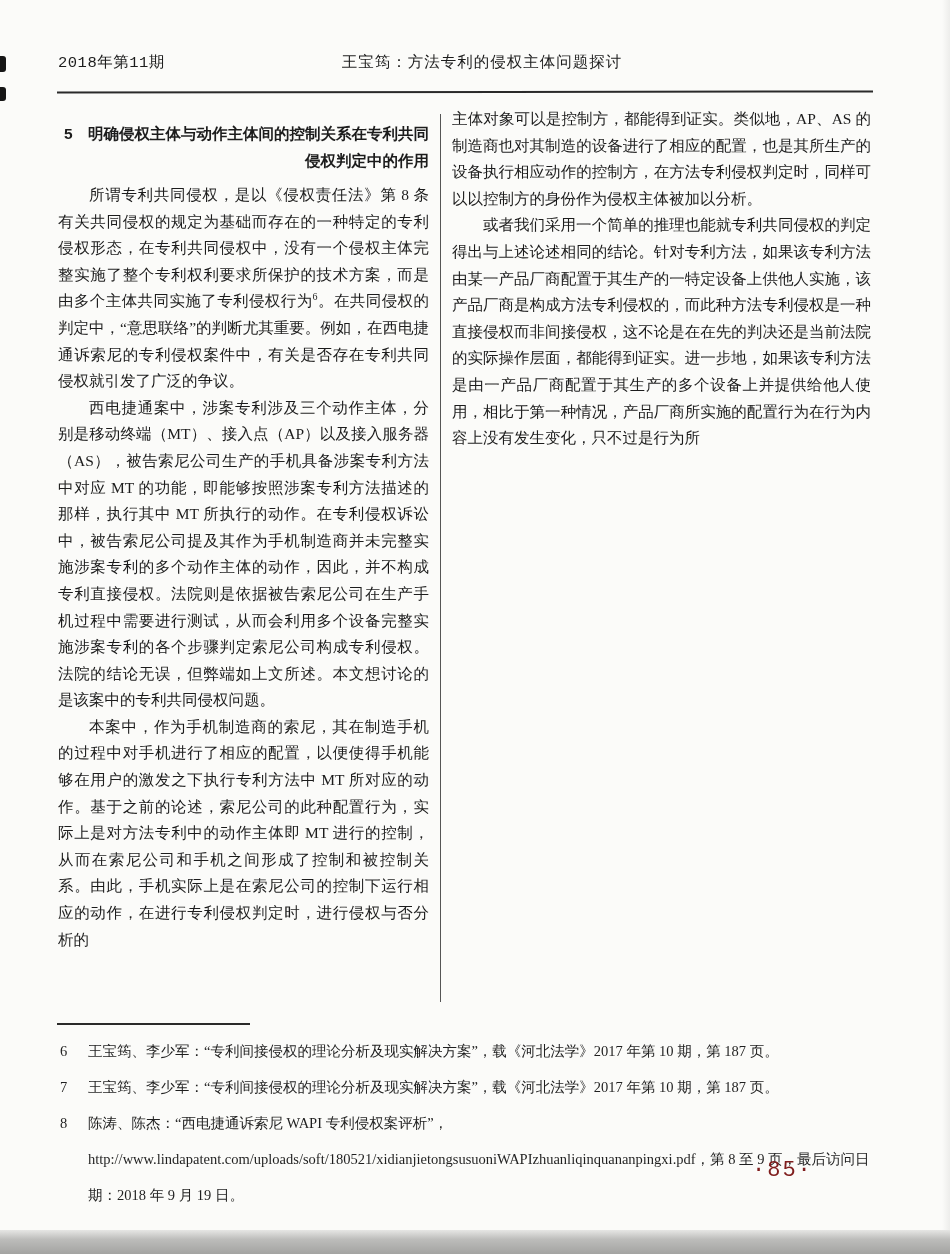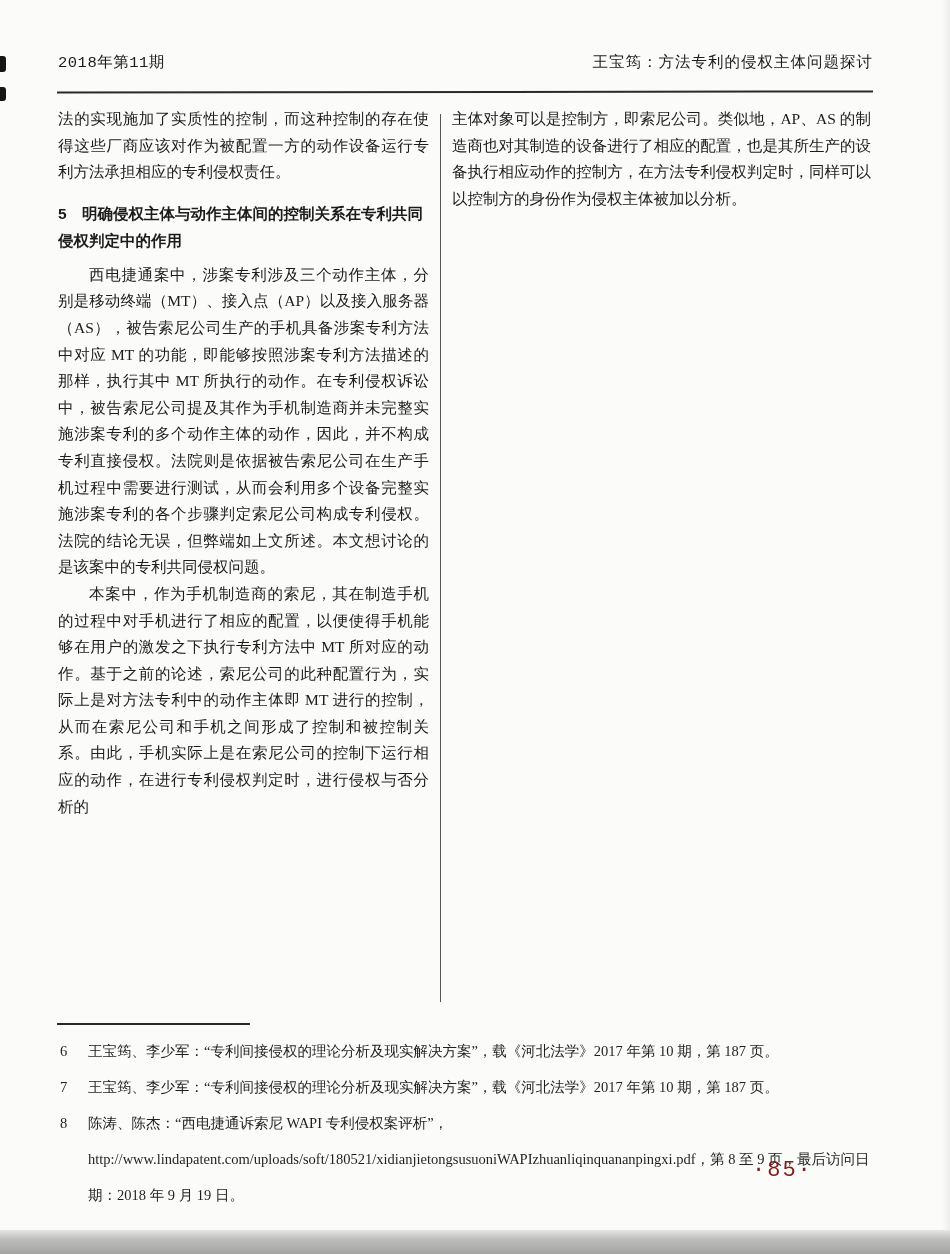--- a/index.html
+++ b/index.html
@@ -13,42 +13,42 @@
     background:var(--paper);
     font-family:"Liberation Serif","DejaVu Serif",serif;
     color:var(--ink);
   }
   
   .hdr-issue{
     position:absolute;left:58px;top:52px;
     font-size:15.5px;letter-spacing:.5px;font-family:Liberation Mono, monospace;
   }
   .hdr-title{
-    position:absolute;left:57px;top:52px;width:816px;
-    text-align:right;font-size:15.5px;letter-spacing:1px;
+    position:absolute;left:74px;top:52px;width:816px;
+    text-align:center;font-size:15.5px;letter-spacing:1px;
   }
   .hdr-rule{
     position:absolute;left:57px;top:91px;width:816px;height:2px;
     background:var(--rule);transform:rotate(-0.08deg);
   }
   
   .col{
     position:absolute;top:106px;height:900px;overflow:hidden;
     font-size:15.5px;line-height:26.6px;text-align:justify;
     text-justify:inter-ideograph;
   }
   .col-left{left:58px;width:371px;}
   .col-right{left:452px;width:419px;}
   .col p,.col h2{margin:0;}
   .blk.para{text-indent:2em;}
   .blk.cont{text-indent:0;}
   h2.blk.heading{
     font-family:"Liberation Sans","DejaVu Sans",sans-serif;
     font-weight:700;font-size:15.5px;line-height:27px;
-    margin:14px 0 8px 0;text-indent:0;text-align:left;
+    margin:14px 0 8px 0;text-indent:0;text-align:right;
   }
   sup{font-size:10px;line-height:0;vertical-align:super;}
   .col-divider{
     position:absolute;left:440px;top:114px;height:888px;width:1px;
     background:#555;
   }
   
   .fn-rule{
     position:absolute;left:57px;top:1023px;width:193px;height:2px;
     background:var(--rule);
@@ -84,28 +84,29 @@
 <div class="edge-mark m1"></div>
 <div class="edge-mark m2"></div>
 <div class="scan-side"></div>
 <div class="scan-band"></div>
 
 <div class="hdr-title">王宝筠：方法专利的侵权主体问题探讨</div>
 <div class="hdr-issue">2018年第11期</div>
 <div class="hdr-rule"></div>
 
 <div class="col col-left">
-    <p class="blk cont">法的实现施加了实质性的控制，而这种控制的存在使得这些厂商应该对作为被配置一方的动作设备运行专利方法承担相应的专利侵权责任。</p>
     <h2 class="blk heading">5　明确侵权主体与动作主体间的控制关系在专利共同侵权判定中的作用</h2>
+    <p class="blk para">所谓专利共同侵权，是以《侵权责任法》第 8 条有关共同侵权的规定为基础而存在的一种特定的专利侵权形态，在专利共同侵权中，没有一个侵权主体完整实施了整个专利权利要求所保护的技术方案，而是由多个主体共同实施了专利侵权行为<sup>6</sup>。在共同侵权的判定中，“意思联络”的判断尤其重要。例如，在西电捷通诉索尼的专利侵权案件中，有关是否存在专利共同侵权就引发了广泛的争议。</p>
     <p class="blk para">西电捷通案中，涉案专利涉及三个动作主体，分别是移动终端（MT）、接入点（AP）以及接入服务器（AS），被告索尼公司生产的手机具备涉案专利方法中对应 MT 的功能，即能够按照涉案专利方法描述的那样，执行其中 MT 所执行的动作。在专利侵权诉讼中，被告索尼公司提及其作为手机制造商并未完整实施涉案专利的多个动作主体的动作，因此，并不构成专利直接侵权。法院则是依据被告索尼公司在生产手机过程中需要进行测试，从而会利用多个设备完整实施涉案专利的各个步骤判定索尼公司构成专利侵权。法院的结论无误，但弊端如上文所述。本文想讨论的是该案中的专利共同侵权问题。</p>
     <p class="blk para">本案中，作为手机制造商的索尼，其在制造手机的过程中对手机进行了相应的配置，以便使得手机能够在用户的激发之下执行专利方法中 MT 所对应的动作。基于之前的论述，索尼公司的此种配置行为，实际上是对方法专利中的动作主体即 MT 进行的控制，从而在索尼公司和手机之间形成了控制和被控制关系。由此，手机实际上是在索尼公司的控制下运行相应的动作，在进行专利侵权判定时，进行侵权与否分析的</p>
   </div>
 <div class="col-divider"></div>
 <div class="col col-right">
-    <p class="blk cont">主体对象可以是控制方，即索尼公司。类似地，AP、AS 的制造商也对其制造的设备进行了相应的配置，也是其所生产的设备执行相应动作的控制方，在方法专利侵权判定时，同样可以以控制方的身份作为侵权主体被加以分析。</p>
+    <p class="blk cont">主体对象可以是控制方，都能得到证实。类似地，AP、AS 的制造商也对其制造的设备进行了相应的配置，也是其所生产的设备执行相应动作的控制方，在方法专利侵权判定时，同样可以以控制方的身份作为侵权主体被加以分析。</p>
+    <p class="blk para">或者我们采用一个简单的推理也能就专利共同侵权的判定得出与上述论述相同的结论。针对专利方法，如果该专利方法由某一产品厂商配置于其生产的一特定设备上供他人实施，该产品厂商是构成方法专利侵权的，而此种方法专利侵权是一种直接侵权而非间接侵权，这不论是在在先的判决还是当前法院的实际操作层面，都能得到证实。进一步地，如果该专利方法是由一产品厂商配置于其生产的多个设备上并提供给他人使用，相比于第一种情况，产品厂商所实施的配置行为在行为内容上没有发生变化，只不过是行为所</p>
   </div>
 
 <div class="fn-rule"></div>
 <div class="footnotes">
     <div class="fn"><span class="fn-num">6</span><span class="fn-text">王宝筠、李少军：“专利间接侵权的理论分析及现实解决方案”，载《河北法学》2017 年第 10 期，第 187 页。</span></div>
     <div class="fn"><span class="fn-num">7</span><span class="fn-text">王宝筠、李少军：“专利间接侵权的理论分析及现实解决方案”，载《河北法学》2017 年第 10 期，第 187 页。</span></div>
     <div class="fn"><span class="fn-num">8</span><span class="fn-text">陈涛、陈杰：“西电捷通诉索尼 WAPI 专利侵权案评析”，http://www.lindapatent.com/uploads/soft/180521/xidianjietongsusuoniWAPIzhuanliqinquananpingxi.pdf，第 8 至 9 页，最后访问日期：2018 年 9 月 19 日。</span></div>
   </div>
 
 <div class="page-num">·85·</div>

